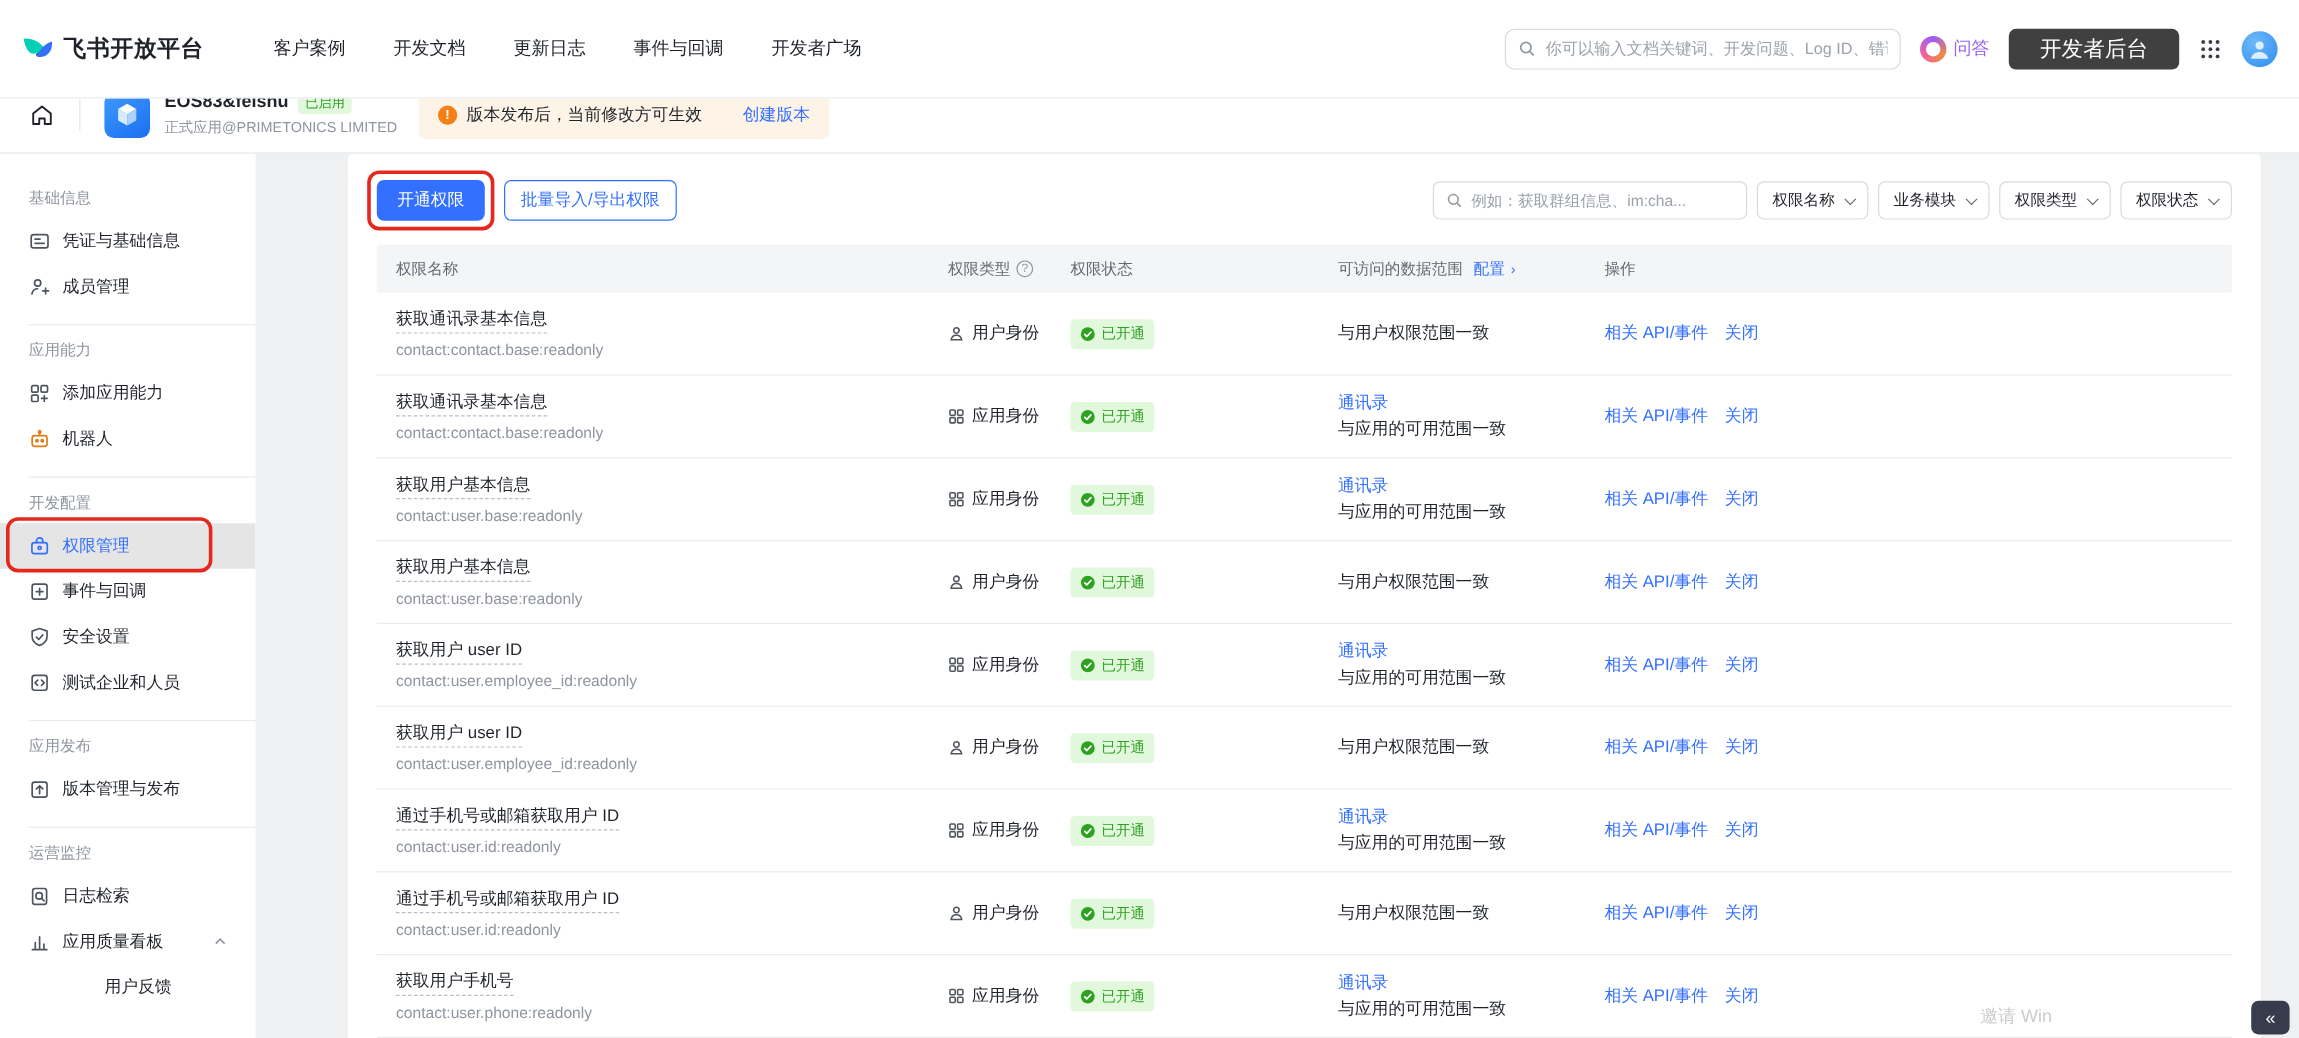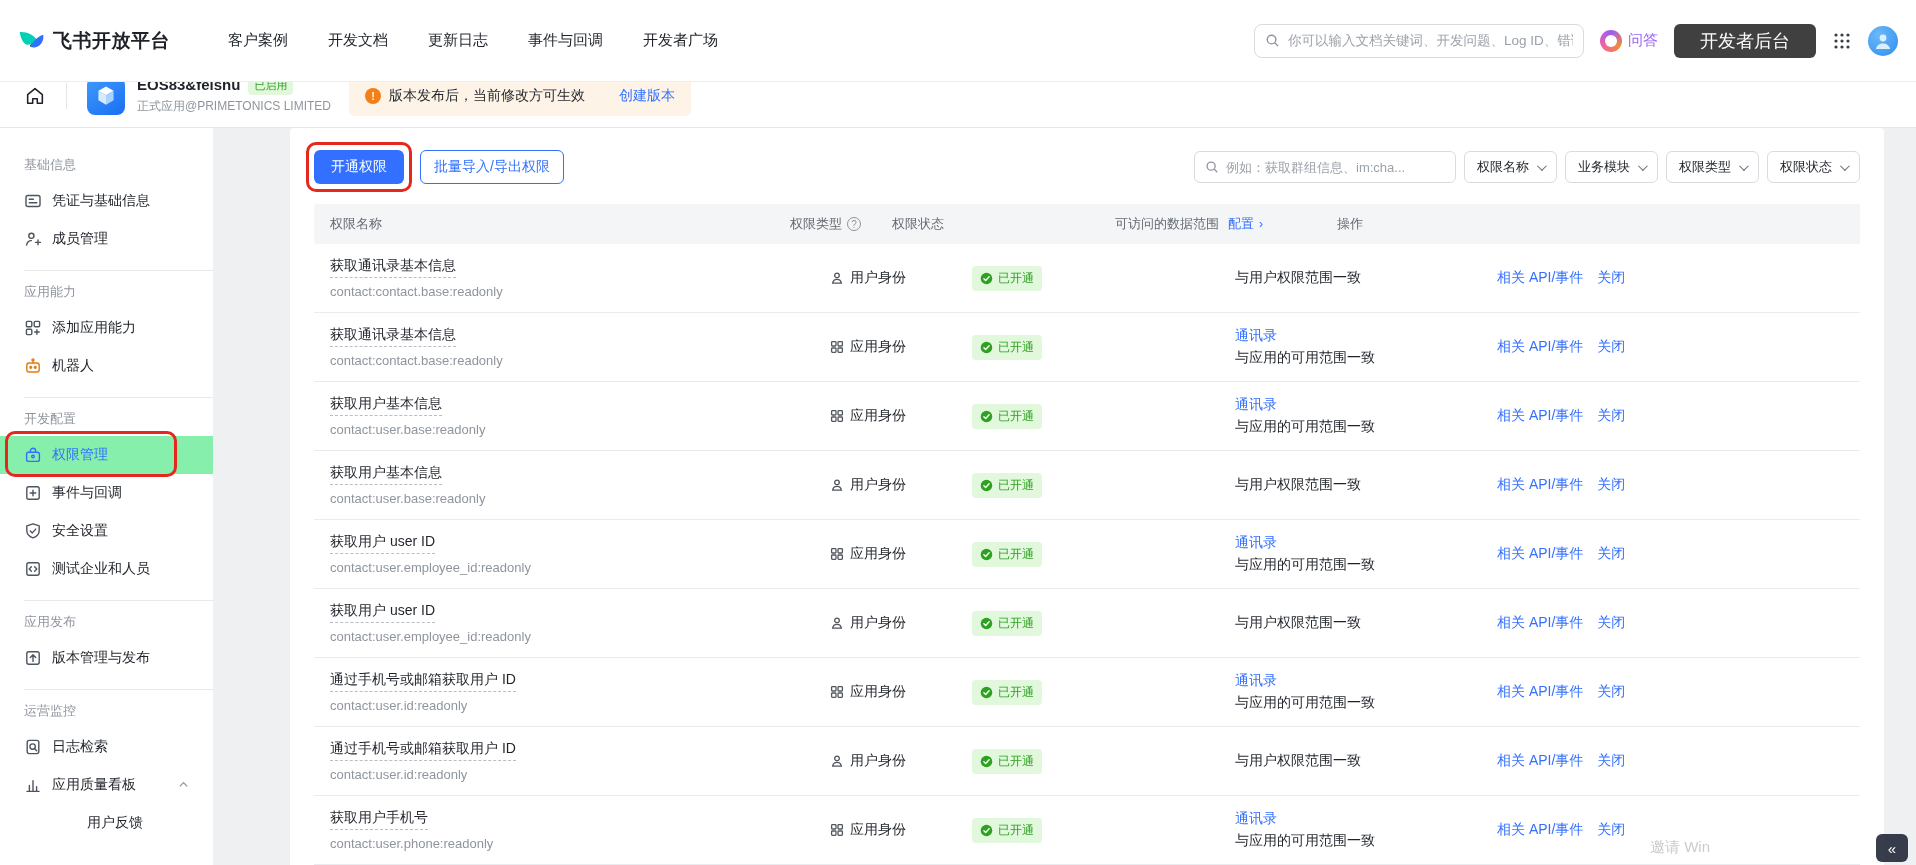--- a/index.html
+++ b/index.html
@@ -50,21 +50,21 @@
     font-weight:bold;display:flex;align-items:center;justify-content:center;flex:none;}
   .banner-text{font-size:14px;color:#1f2329;}
   .banner-link{font-size:14px;color:#3370ff;margin-left:26px;cursor:pointer;text-decoration:none;}
   
   .sidebar{position:absolute;left:0;top:128px;width:213px;bottom:0;background:#fff;
     padding-top:22px;overflow:hidden;}
   .side-section-title{font-size:13px;color:#8f959e;padding:0 24px;margin:6px 0 8px;}
   .side-item{height:38px;display:flex;align-items:center;gap:10px;padding:0 24px;font-size:14px;
     color:#1f2329;cursor:pointer;position:relative;}
   .side-item .si-ico{width:18px;height:18px;flex:none;display:flex;align-items:center;color:#4e5460;}
-  .side-item.active{background:#86efac;color:#3370ff;}
+  .side-item.active{background:#e5e5e5;color:#3370ff;}
   .side-item.active .si-ico{color:#3370ff;}
   .side-item.sub{padding-left:75px;margin-left:12px;}
   .side-divider{height:1px;background:#e8eaed;margin:12px 0 12px 24px;}
   .side-chevron{margin-left:auto;color:#8f959e;}
   .red-ring{position:absolute;border:3px solid #e5281e;border-radius:10px;pointer-events:none;z-index:6;}
   .ring-sideitem{left:5px;top:-5px;width:172px;height:46px;}
   
   .main{position:absolute;left:290px;top:128px;right:32px;bottom:0;background:#fff;
     border-radius:4px 4px 0 0;padding:22px 24px 0;}
   .toolbar{display:flex;align-items:center;}
@@ -85,21 +85,21 @@
     transform:rotate(45deg) translateY(-2px);flex:none;}
   
   .table{margin-top:20px;}
   .trow{display:grid;grid-template-columns:460px 102px 223px 222px 1fr;padding-left:16px;align-items:center;}
   .thead{background:#f4f5f7;height:40px;font-size:13px;color:#646a73;border-radius:2px;}
   .thead .cell{display:flex;align-items:center;gap:5px;}
   .qmark{width:14px;height:14px;border:1px solid #8f959e;border-radius:50%;color:#8f959e;
     font-size:10px;display:inline-flex;align-items:center;justify-content:center;cursor:pointer;}
   .cfg-link{color:#3370ff;cursor:pointer;margin-left:4px;}
   .cfg-arrow{color:#3370ff;font-size:12px;}
-  .tbody .trow{height:69px;border-bottom:1px solid #e9ebee;gap:40px;}
+  .tbody .trow{height:69px;border-bottom:1px solid #e9ebee;}
   .cell-name{display:flex;flex-direction:column;justify-content:center;align-items:flex-start;gap:6px;}
   .perm-name{font-size:14px;color:#1f2329;border-bottom:1px dashed #b9bec4;padding-bottom:2px;cursor:help;}
   .perm-code{font-size:13px;color:#8f959e;}
   .cell-type{display:flex;align-items:center;gap:6px;font-size:14px;color:#1f2329;}
   .cell-type svg{color:#51565d;}
   .badge-status{display:inline-flex;align-items:center;gap:5px;background:#e2f8dd;color:#2ea121;
     font-size:12px;border-radius:4px;padding:4px 8px;}
   .cell-scope{display:flex;flex-direction:column;justify-content:center;align-items:flex-start;gap:4px;
     font-size:14px;color:#1f2329;}
   .scope-link{color:#3370ff;cursor:pointer;}

